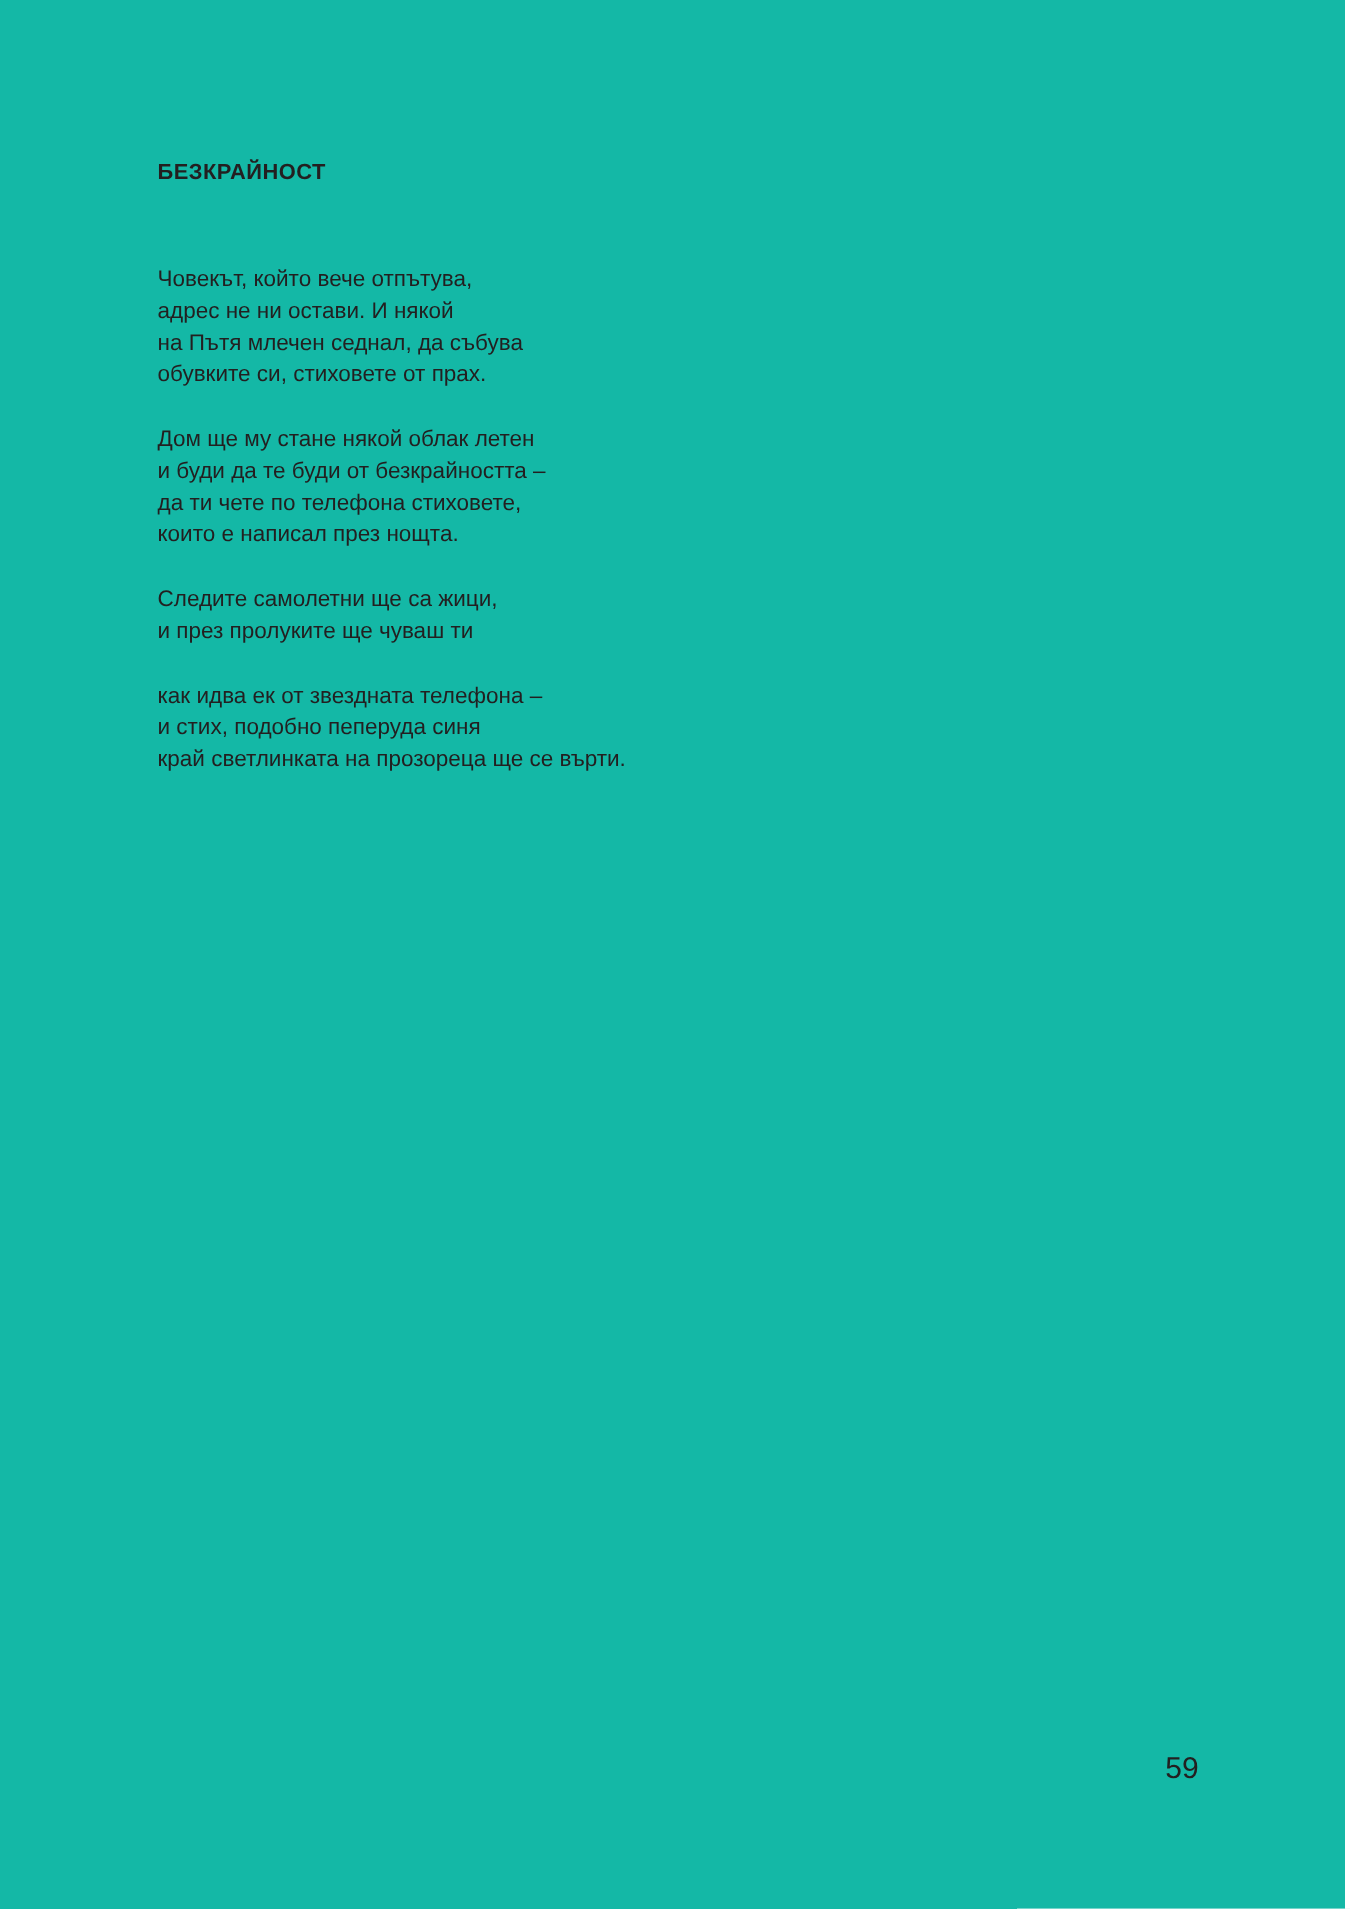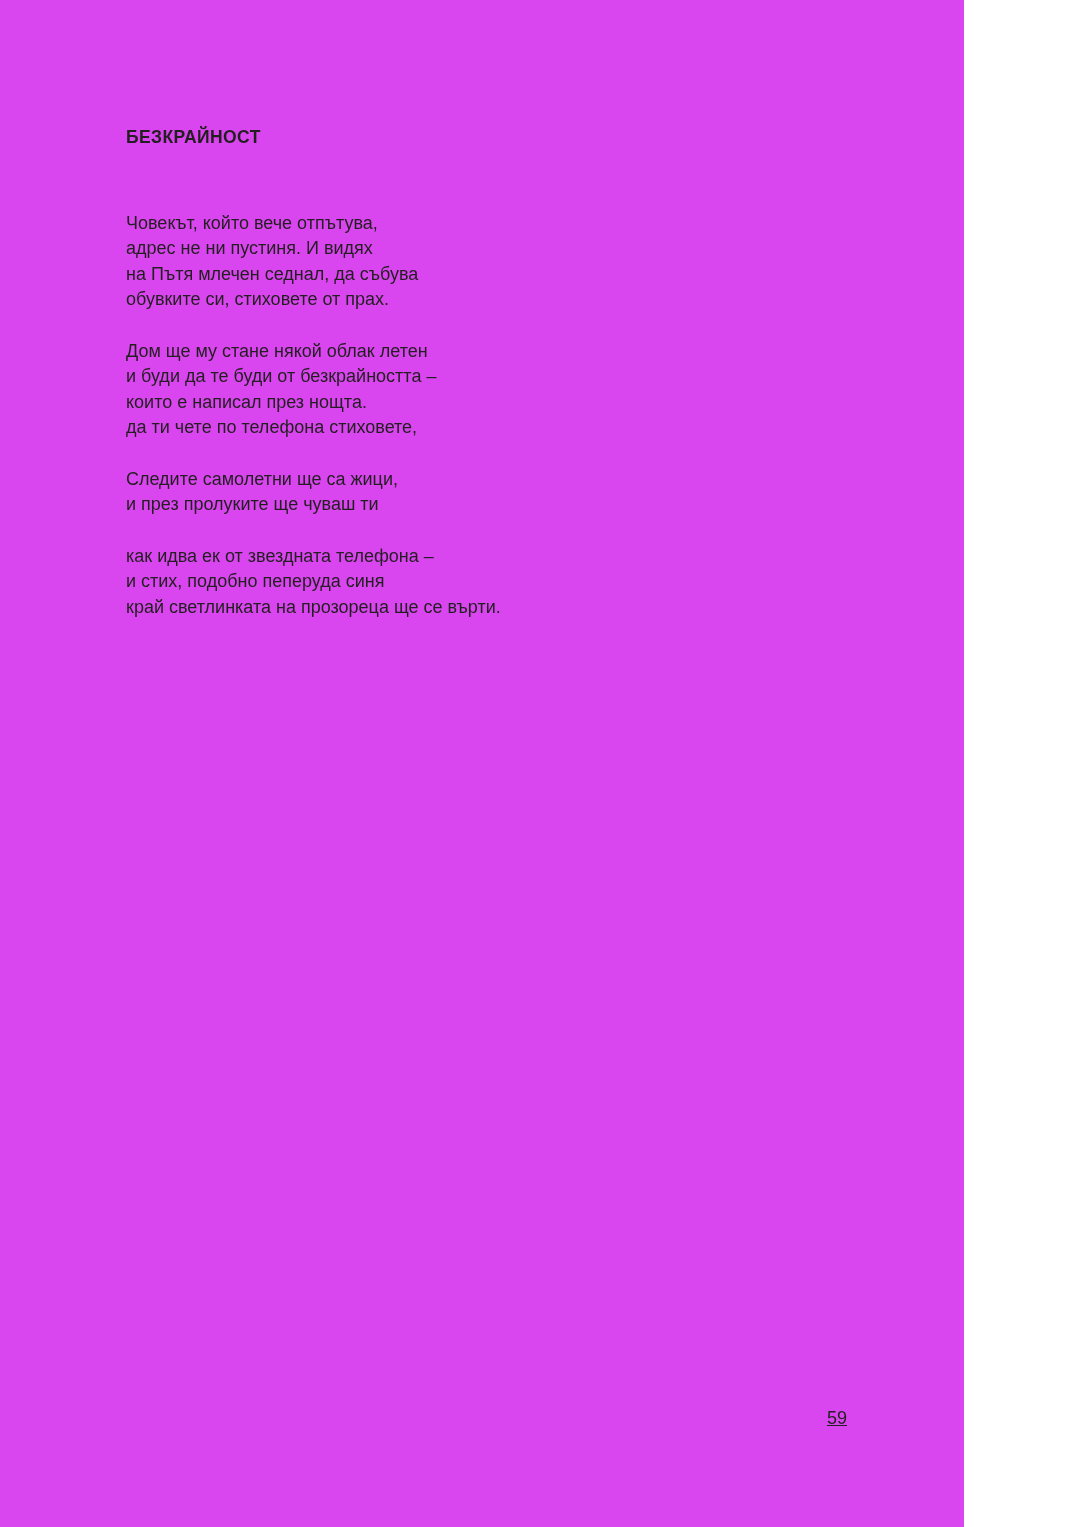--- a/index.html
+++ b/index.html
@@ -6,23 +6,23 @@
     margin: 0;
     padding: 0;
     background: #ffffff;
   }
   body {
     font-family: "Liberation Sans", sans-serif;
     color: #231f20;
   }
   .page {
     position: relative;
-    width: 964px;
+    width: 1076px;
     height: 1527px;
-    background: #d946ef;
+    background: #14b8a6;
     overflow: hidden;
     box-sizing: border-box;
   }
   .content {
     position: absolute;
     left: 126px;
     top: 126px;
     width: 820px;
   }
   .poem-title {
@@ -41,44 +41,43 @@
   .line {
     font-size: 18px;
     line-height: 25.5px;
     color: #231f20;
     white-space: pre-wrap;
   }
   .page-number {
     position: absolute;
     right: 117px;
     bottom: 98px;
-    font-size: 18px;
+    font-size: 24px;
     color: #231f20;
-    text-decoration: underline;
   }
 </style>
 </head>
 <body>
 
 <div class="page">
   <div class="content">
     <h1 class="poem-title">БЕЗКРАЙНОСТ</h1>
 
     <div class="stanza">
       <div class="line">Човекът, който вече отпътува,</div>
-      <div class="line">адрес не ни пустиня. И видях</div>
+      <div class="line">адрес не ни остави. И някой</div>
       <div class="line">на Пътя млечен седнал, да събува</div>
       <div class="line">обувките си, стиховете от прах.</div>
     </div>
 
     <div class="stanza">
       <div class="line">Дом ще му стане някой облак летен</div>
       <div class="line">и буди да те буди от безкрайността –</div>
+      <div class="line">да ти чете по телефона стиховете,</div>
       <div class="line">които е написал през нощта.</div>
-      <div class="line">да ти чете по телефона стиховете,</div>
     </div>
 
     <div class="stanza">
       <div class="line">Следите самолетни ще са жици,</div>
       <div class="line">и през пролуките ще чуваш ти</div>
     </div>
 
     <div class="stanza">
       <div class="line">как идва ек от звездната телефона –</div>
       <div class="line">и стих, подобно пеперуда синя</div>

